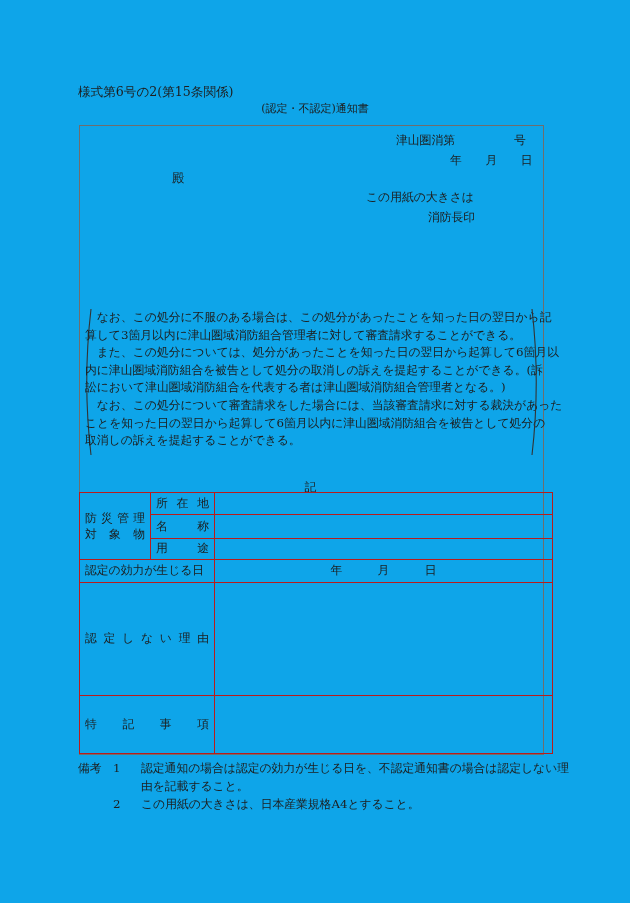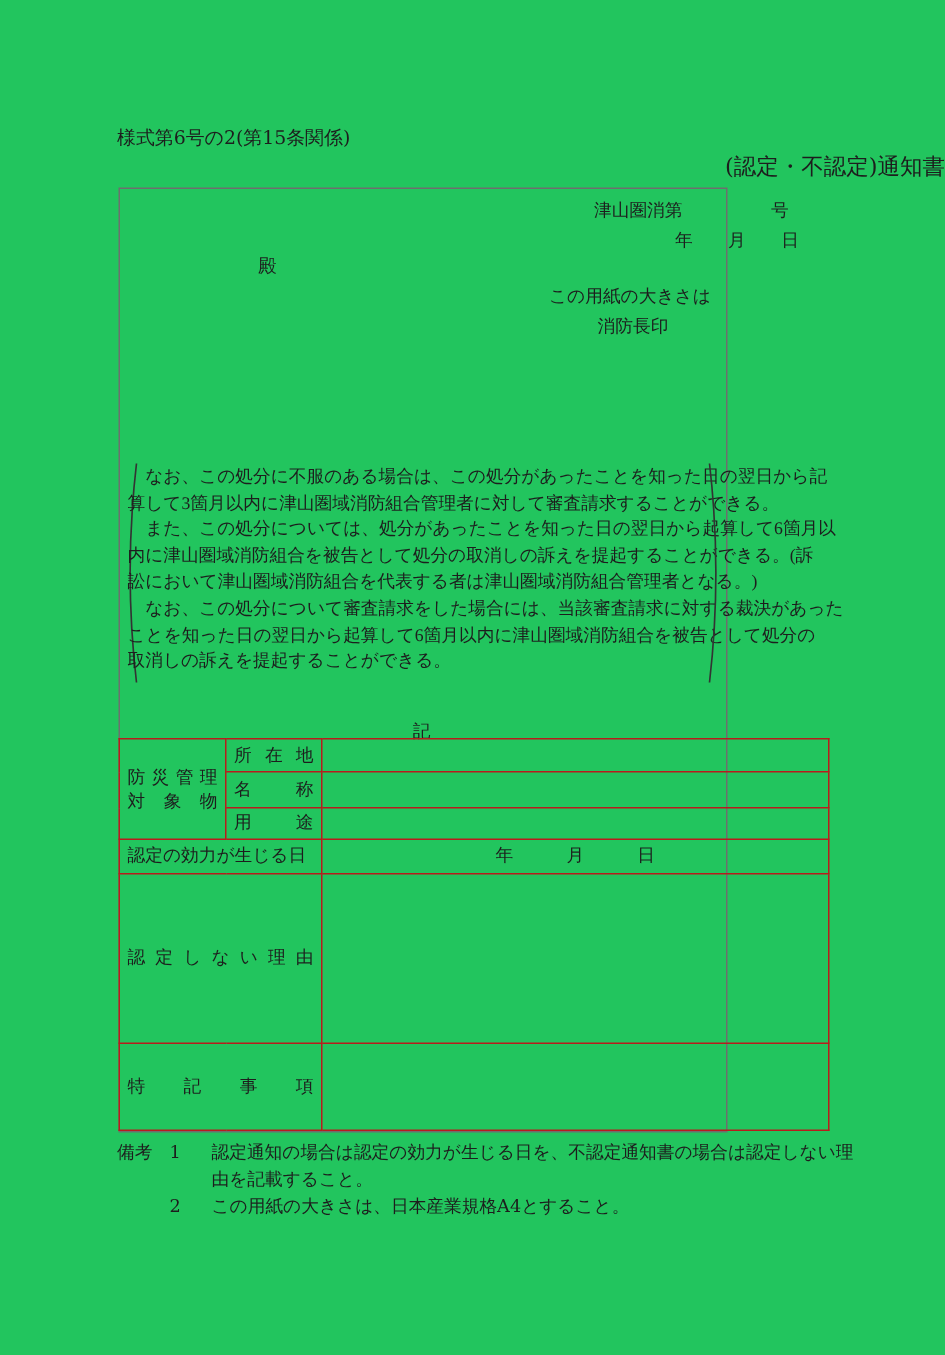--- a/index.html
+++ b/index.html
@@ -1,26 +1,26 @@
 <!DOCTYPE html>
 <html><head>
 <meta charset="utf-8">
 <style>
   html,body{margin:0;padding:0;background:#e9e9e9;}
   .page{
     position:relative;width:630px;height:903px;margin:0 auto;
-    background:#22c55e;color:#1d1d1d;
+    background:#0ea5e9;color:#1d1d1d;
     font-family:"DejaVu Serif","Liberation Serif",serif;
     font-size:11.8px;line-height:1.45;overflow:hidden;
   }
   .form-id{position:absolute;left:78px;top:83px;font-size:12.6px;}
-  .doc-title{position:absolute;left:0;top:101px;width:100%;text-align:right;font-size:15px;}
+  .doc-title{position:absolute;left:0;top:101px;width:100%;text-align:center;font-size:11px;}
   .main-box{
-    position:absolute;left:79px;top:125px;width:406px;height:630px;
-    border:1px solid #6e6e6e;box-sizing:border-box;font-family:Liberation Serif, serif;
+    position:absolute;left:79px;top:125px;width:465px;height:630px;
+    border:1px solid #6e6e6e;box-sizing:border-box;
   }
   .doc-no{position:absolute;top:6px;left:316px;white-space:pre;}
   .date-line{position:absolute;top:26px;left:370px;white-space:pre;}
   .addressee{position:absolute;top:43px;left:92px;font-size:12.4px;}
   .sender-org{position:absolute;top:63px;left:286px;}
   .sender-row{position:absolute;top:83px;left:286px;right:6px;display:flex;justify-content:center;}
   .paragraph{position:absolute;top:119px;left:4px;right:2px;line-height:21px;white-space:pre;}
   .appeal{position:absolute;top:180px;left:0;right:0;height:156px;}
   .paren{position:absolute;top:1px;width:11px;height:150px;}
   .paren-left{left:1px;}

